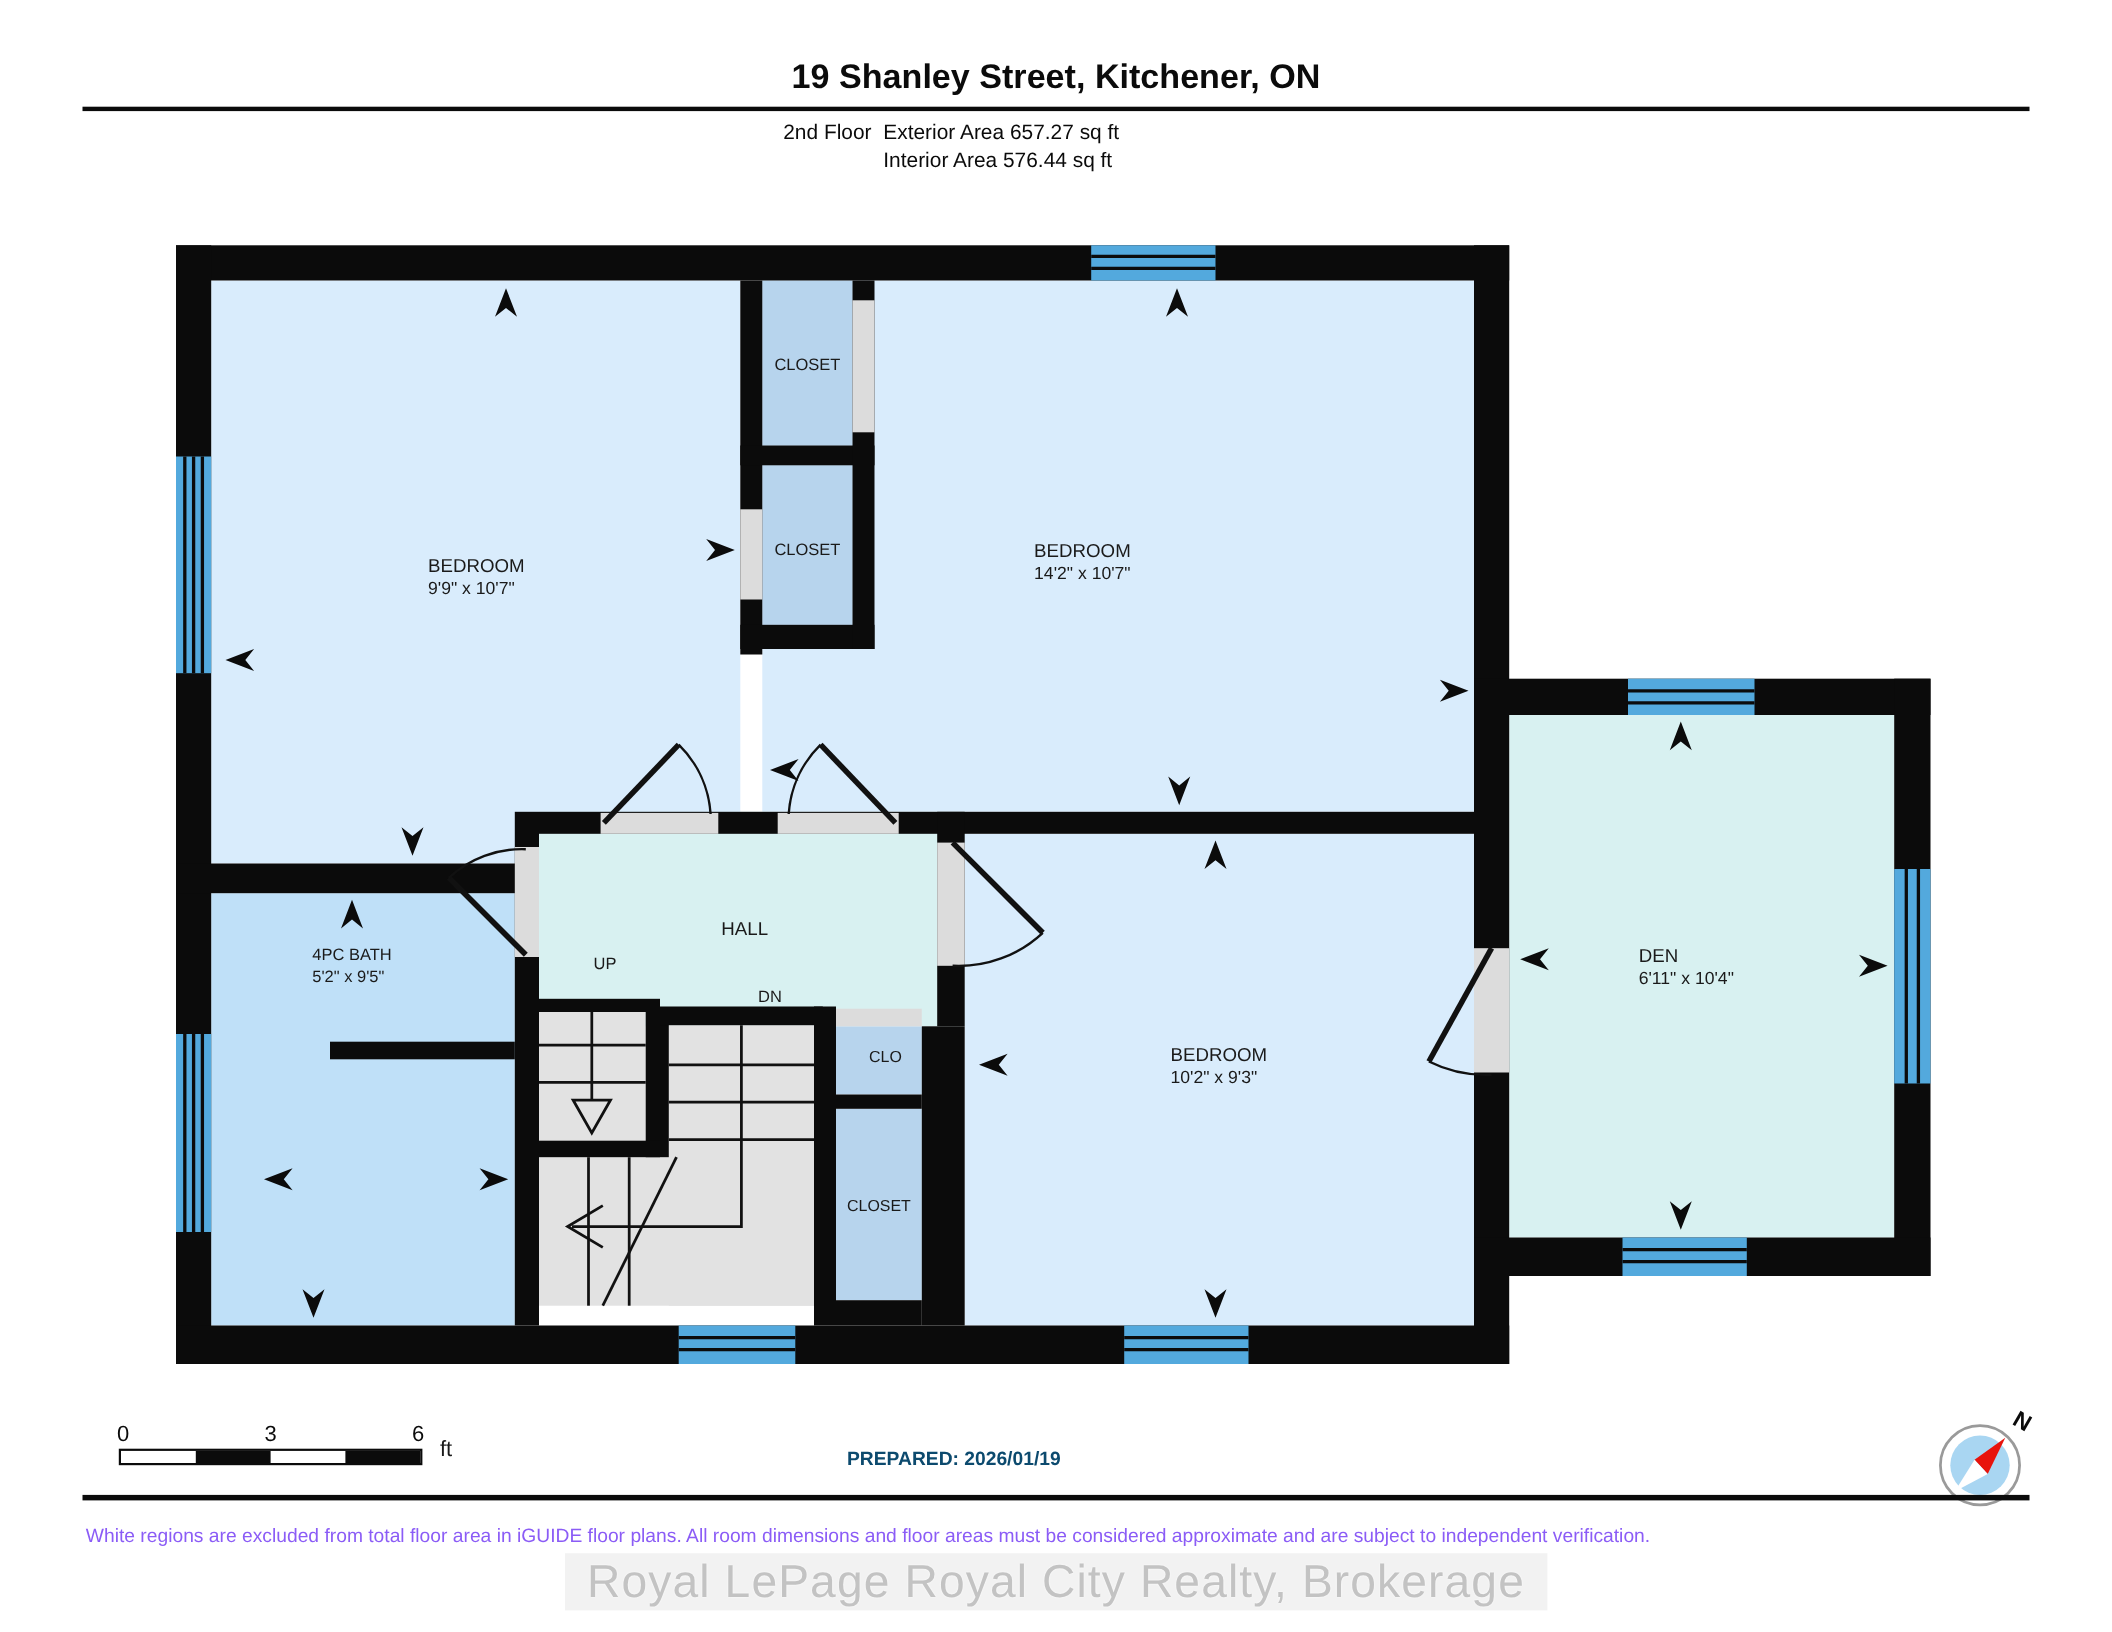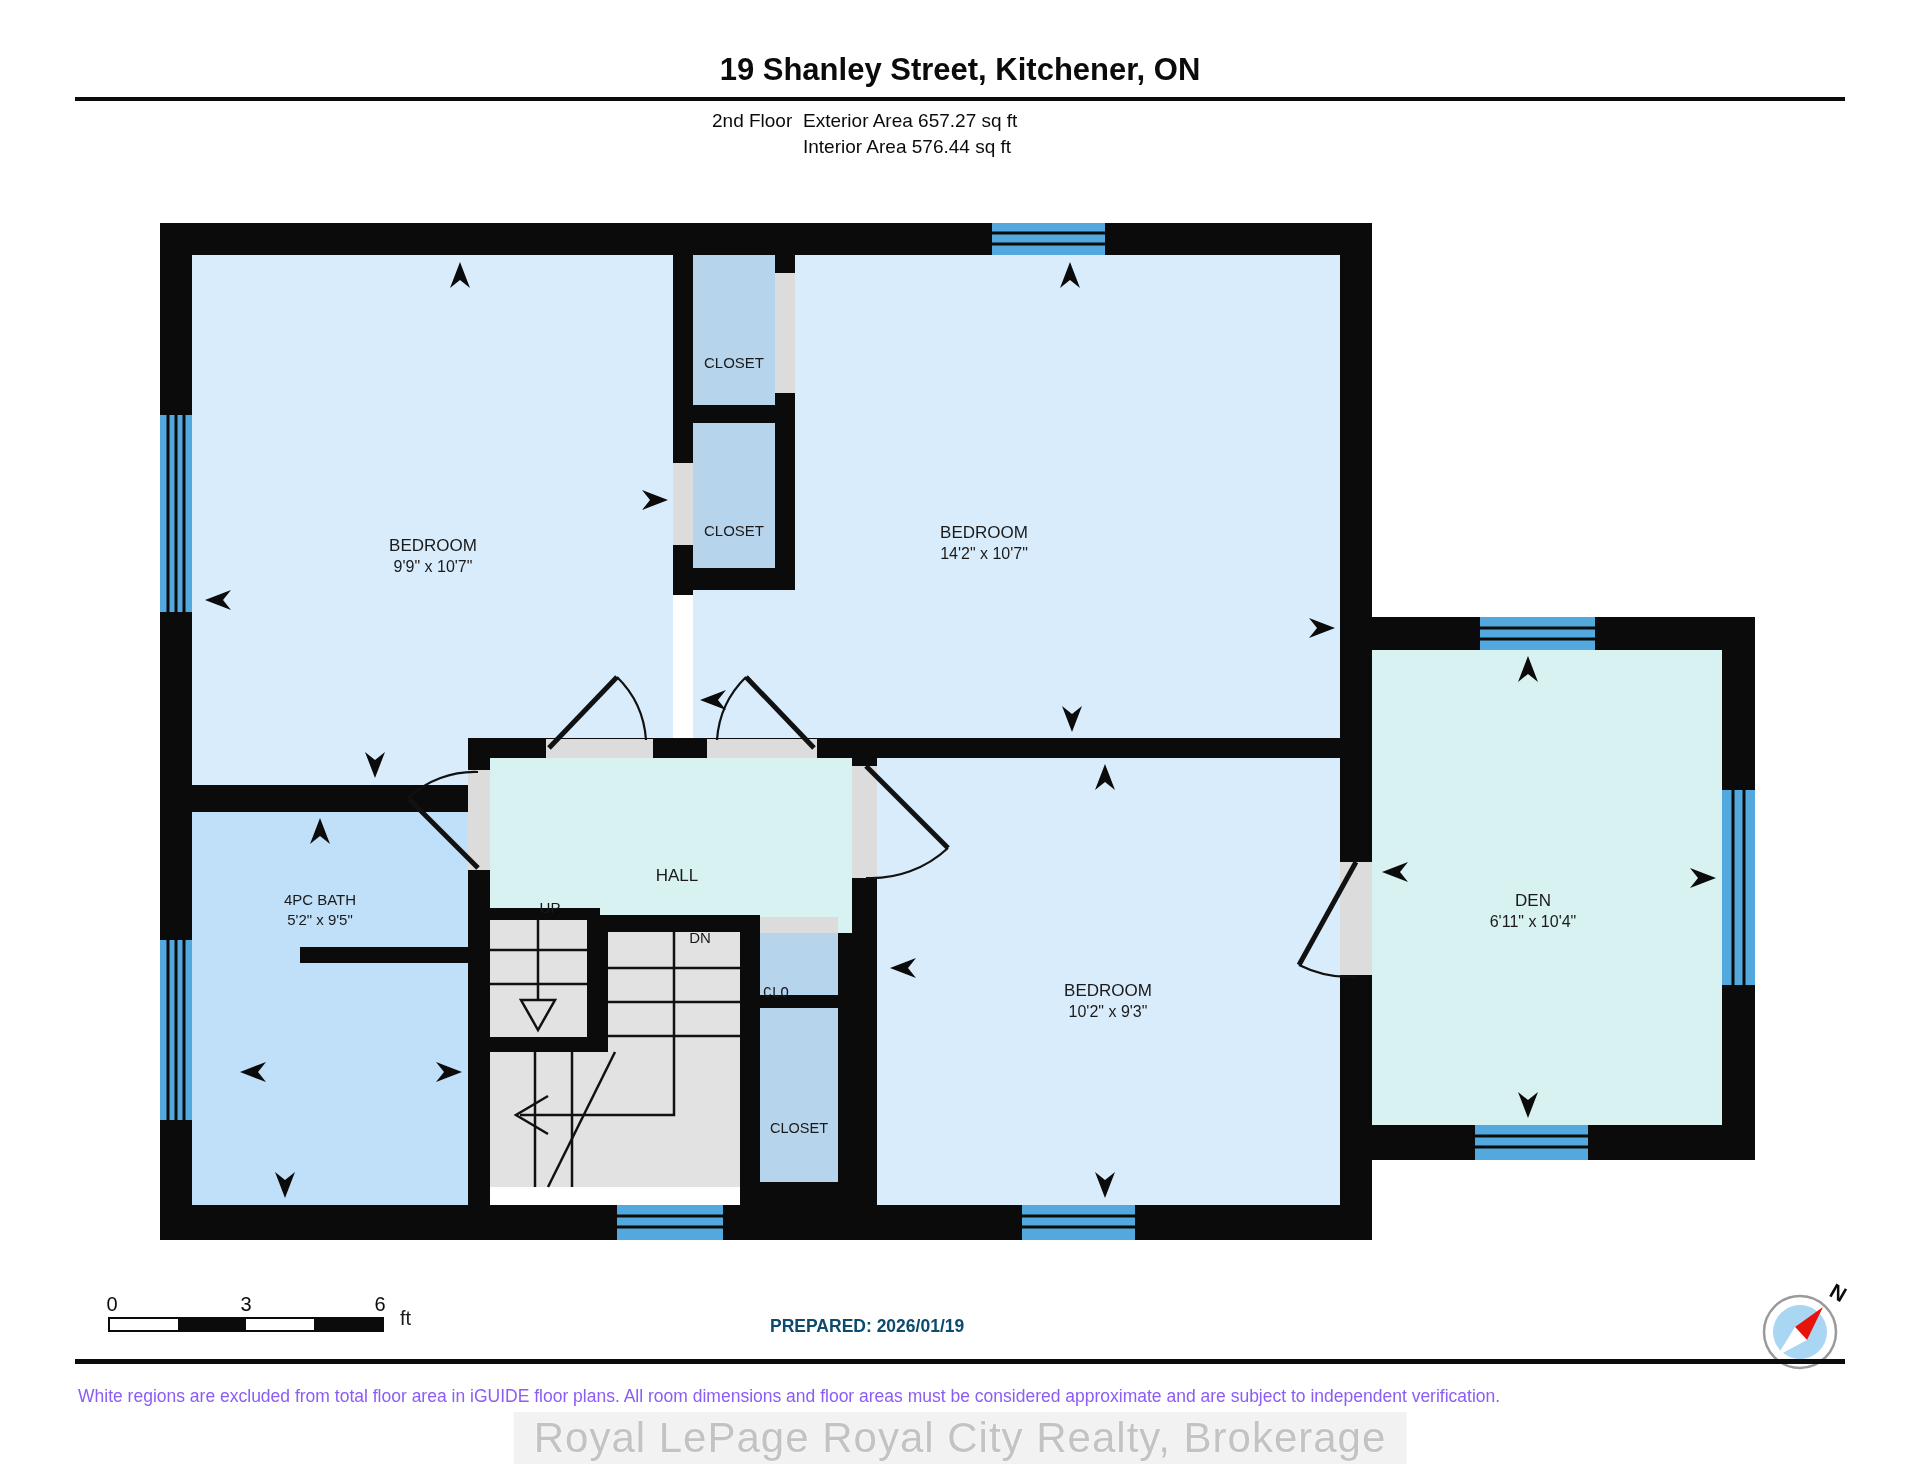--- a/index.html
+++ b/index.html
@@ -27,22 +27,22 @@
   .win{fill:var(--window);}
   .win-line{stroke:#0b0b0b;stroke-width:3;}
   .stair{fill:var(--stair);}
   .stair-line{stroke:#111;stroke-width:2.5;fill:none;}
   .door-slab{fill:var(--door);}
   .door-leaf{stroke:#111;stroke-width:5;fill:none;}
   .door-arc{stroke:#111;stroke-width:2.2;fill:none;}
   .m-arrow{fill:#0b0b0b;}
   .lbl{
     position:absolute;transform:translate(-50%,-50%);
-    text-align:center;font-size:17px;line-height:1.3;color:var(--ink);
-    white-space:nowrap;z-index:5;margin-top:31px;
+    text-align:left;font-size:17px;line-height:1.3;color:var(--ink);
+    white-space:nowrap;z-index:5;
   }
   .lbl .dims{font-size:16px;}
   .lbl.small{font-size:15px;}
   .lbl.tiny{font-size:14.5px;}
   #page-title{
     position:absolute;left:0;top:52px;width:100%;text-align:center;
     font-size:31px;font-weight:bold;color:#0b0b0b;
   }
   .rule{position:absolute;left:75px;width:1770px;background:#0b0b0b;}
   #rule-top{top:97px;height:4px;}
@@ -270,21 +270,21 @@
   <div>BEDROOM</div>
   <div class="dims">14'2" x 10'7"</div>
 </div>
 <div class="lbl small" style="left:320px;top:878px;">
   <div>4PC BATH</div>
   <div class="dims" style="font-size:15px;">5'2" x 9'5"</div>
 </div>
 <div class="lbl" style="left:677px;top:845px;">HALL</div>
 <div class="lbl small" style="left:530px;top:877px;padding-left:40px;">UP</div>
 <div class="lbl small" style="left:700px;top:907px;">DN</div>
-<div class="lbl tiny" style="left:776px;top:962px;font-family:Liberation Mono, monospace;">CLO</div>
+<div class="lbl tiny" style="left:805px;top:962px;">CLO</div>
 <div class="lbl tiny" style="left:799px;top:1097px;">CLOSET</div>
 <div class="lbl" style="left:1108px;top:970px;">
   <div>BEDROOM</div>
   <div class="dims">10'2" x 9'3"</div>
 </div>
 <div class="lbl" style="left:1533px;top:880px;">
   <div>DEN</div>
   <div class="dims">6'11" x 10'4"</div>
 </div>
 

